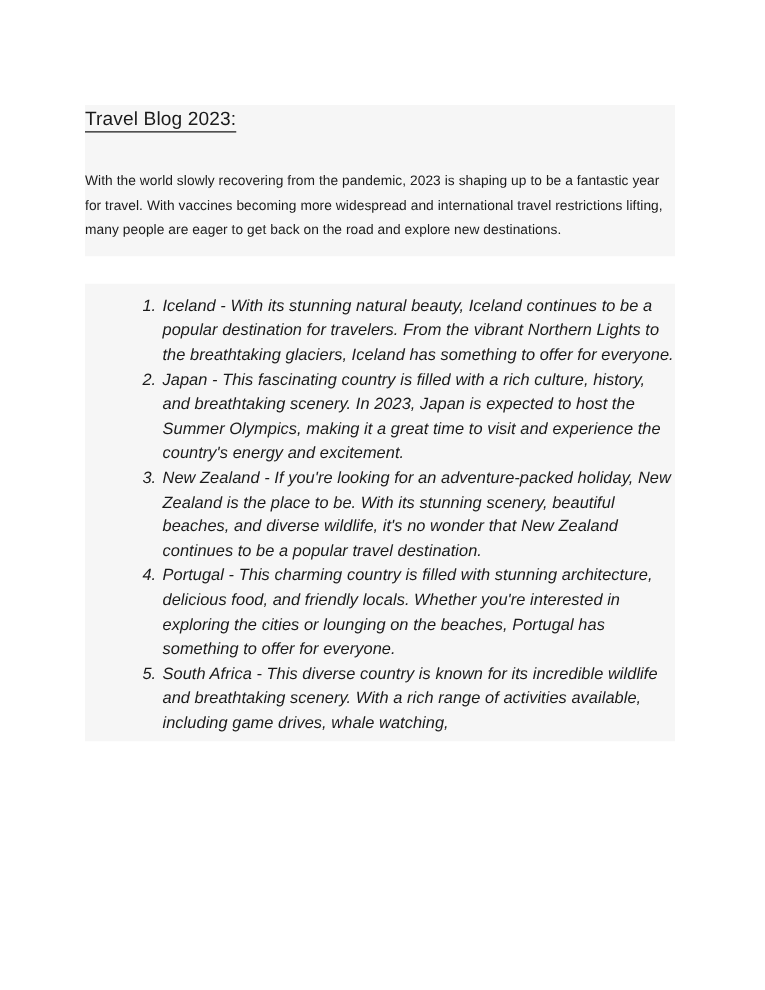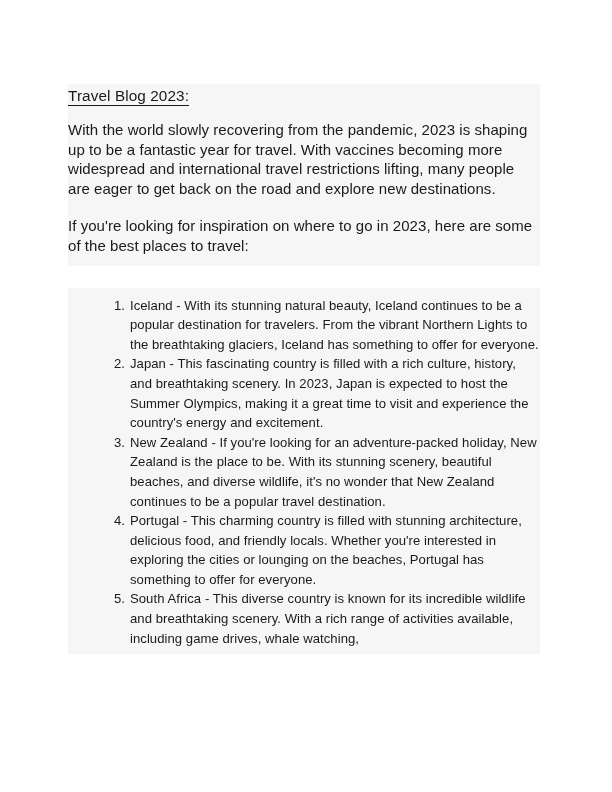--- a/index.html
+++ b/index.html
@@ -48,45 +48,46 @@
     margin-top: 22px;
     padding-top: 8px;
     padding-bottom: 6px;
   }
 
   .doc-title {
     font-size: 15.3px;
     line-height: 20px;
     font-weight: 400;
     color: #1a1a1a;
-    margin: 0 0 14px 0;
+    margin: 0 0 30px 0;
     letter-spacing: 0.1px;
   }
   .doc-title span {
     border-bottom: 1.4px solid #1a1a1a;
     padding-bottom: 1px;
   }
 
   .para {
-    font-size: 15px;
+    font-size: 11px;
     line-height: 19.6px;
     margin: 0 16px 18px 0;
     color: #1a1a1a;
     letter-spacing: 0.05px;
     width: 470px;
   }
   .para:last-child {
     margin-bottom: 0;
   }
 
   ol.places {
     margin: 0;
     padding: 0 0 0 41px;
     list-style: none;
     counter-reset: place;
+    font-style: italic;
   }
   ol.places > li {
     counter-increment: place;
     position: relative;
     font-size: 13.1px;
     line-height: 19.6px;
     color: #1a1a1a;
     letter-spacing: 0.05px;
     padding-left: 21px;
     margin-bottom: 0;
@@ -109,21 +110,20 @@
 <div class="page">
 
   <div class="doc-body">
 
     <div class="block block-intro">
 
       <h1 class="doc-title"><span>Travel Blog 2023:</span></h1>
 
       <p class="para">With the world slowly recovering from the pandemic, 2023 is shaping up to be a fantastic year for travel. With vaccines becoming more widespread and international travel restrictions lifting, many people are eager to get back on the road and explore new destinations.</p>
 
-      <p class="para">If you're looking for inspiration on where to go in 2023, here are some of the best places to travel:</p>
 
     </div>
 
     <div class="block block-list">
       <ol class="places">
         <li>Iceland - With its stunning natural beauty, Iceland continues to be a popular destination for travelers. From the vibrant Northern Lights to the breathtaking glaciers, Iceland has something to offer for everyone.</li>
         <li>Japan - This fascinating country is filled with a rich culture, history, and breathtaking scenery. In 2023, Japan is expected to host the Summer Olympics, making it a great time to visit and experience the country's energy and excitement.</li>
         <li>New Zealand - If you're looking for an adventure-packed holiday, New Zealand is the place to be. With its stunning scenery, beautiful beaches, and diverse wildlife, it's no wonder that New Zealand continues to be a popular travel destination.</li>
         <li>Portugal - This charming country is filled with stunning architecture, delicious food, and friendly locals. Whether you're interested in exploring the cities or lounging on the beaches, Portugal has something to offer for everyone.</li>
         <li>South Africa - This diverse country is known for its incredible wildlife and breathtaking scenery. With a rich range of activities available, including game drives, whale watching,</li>

